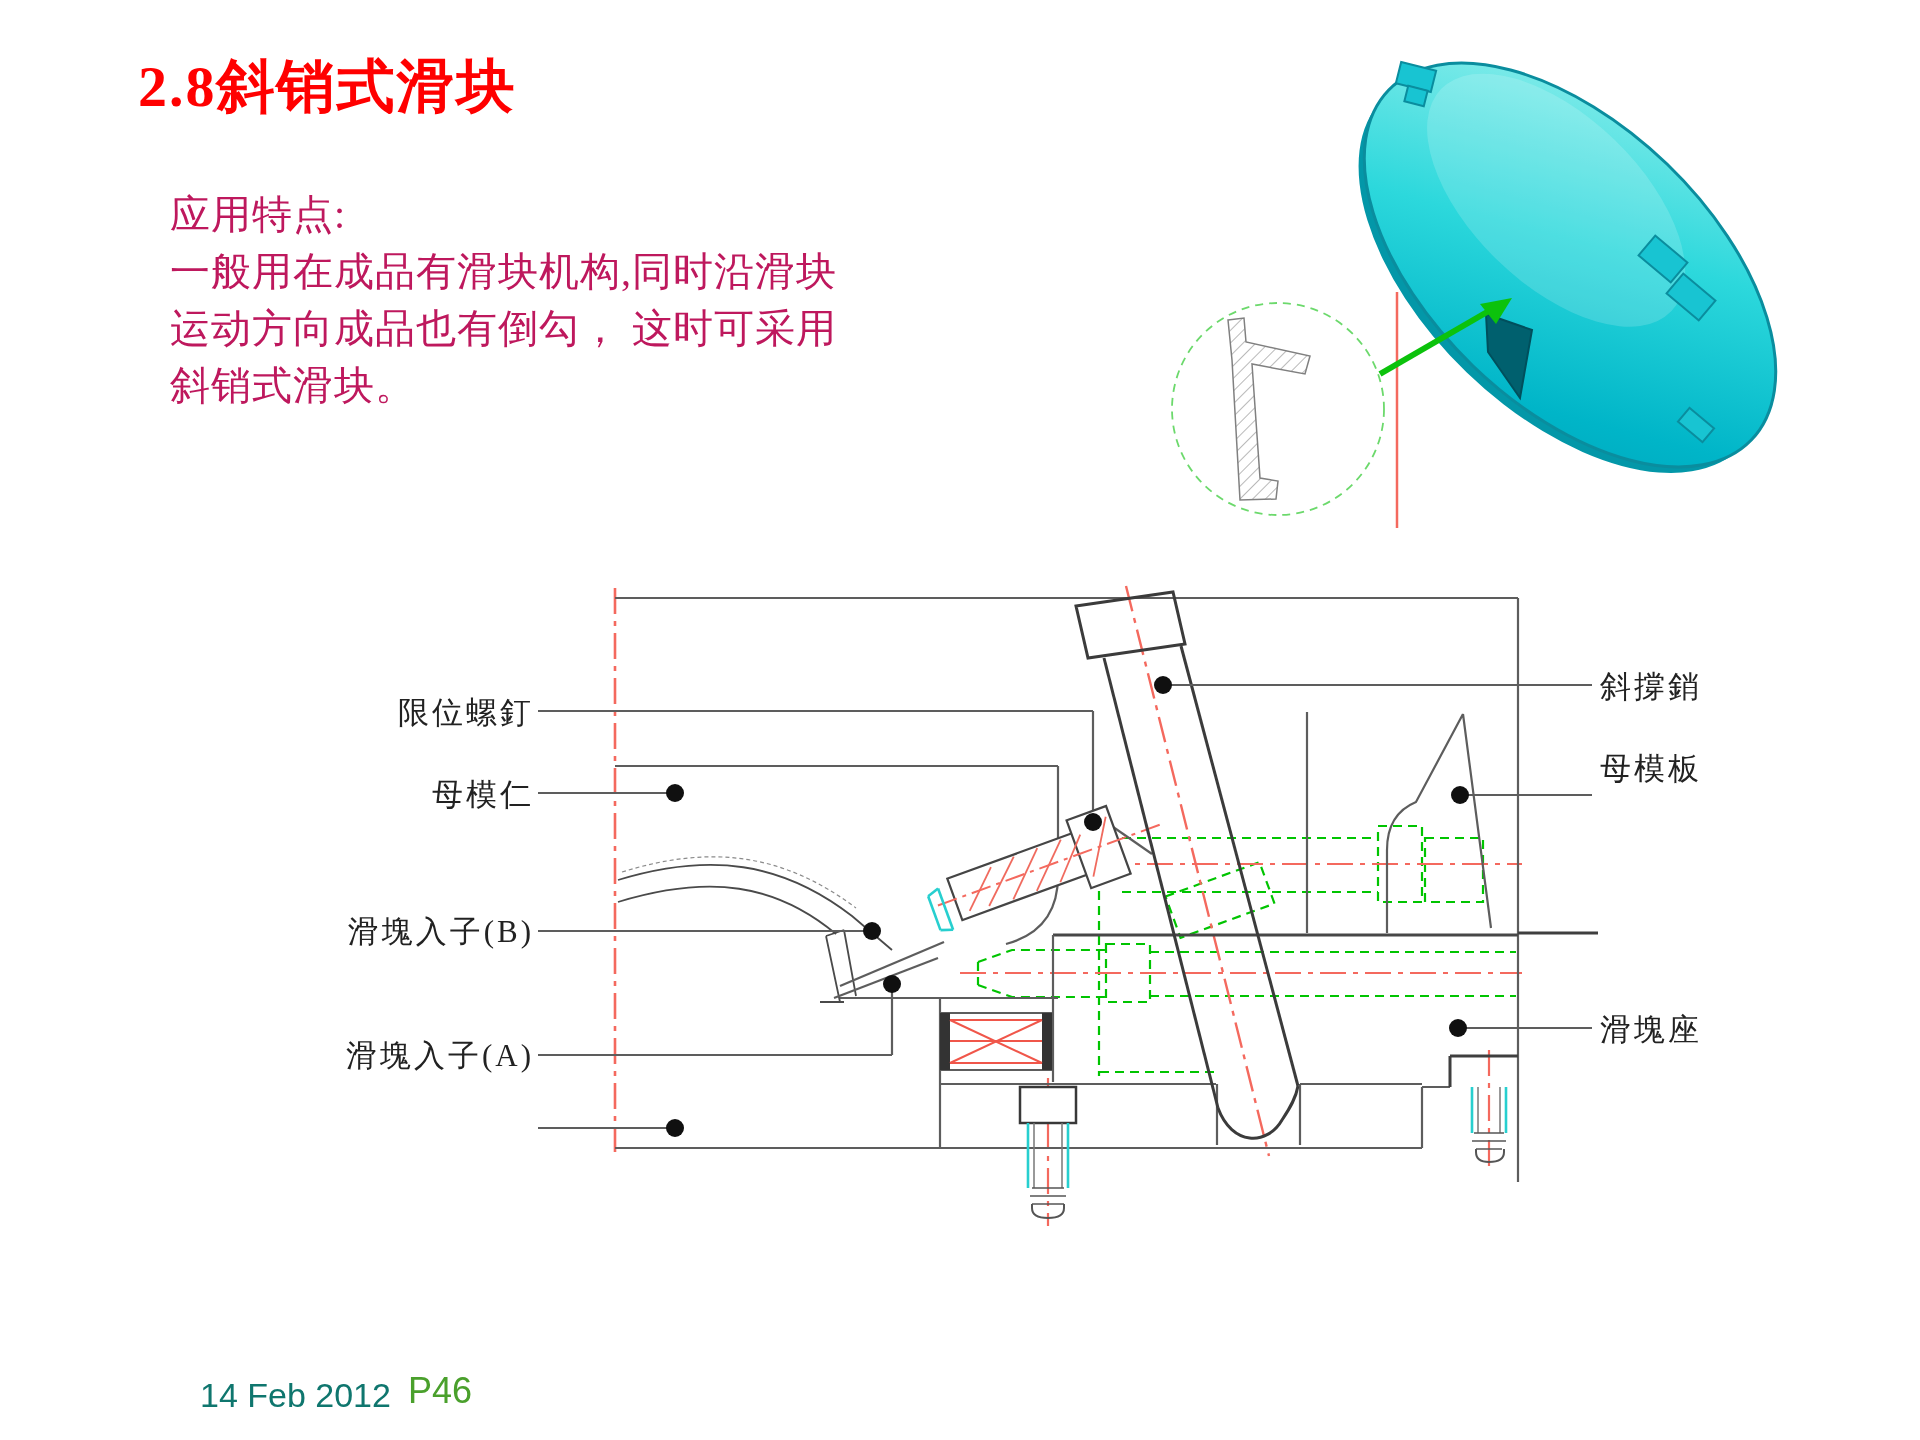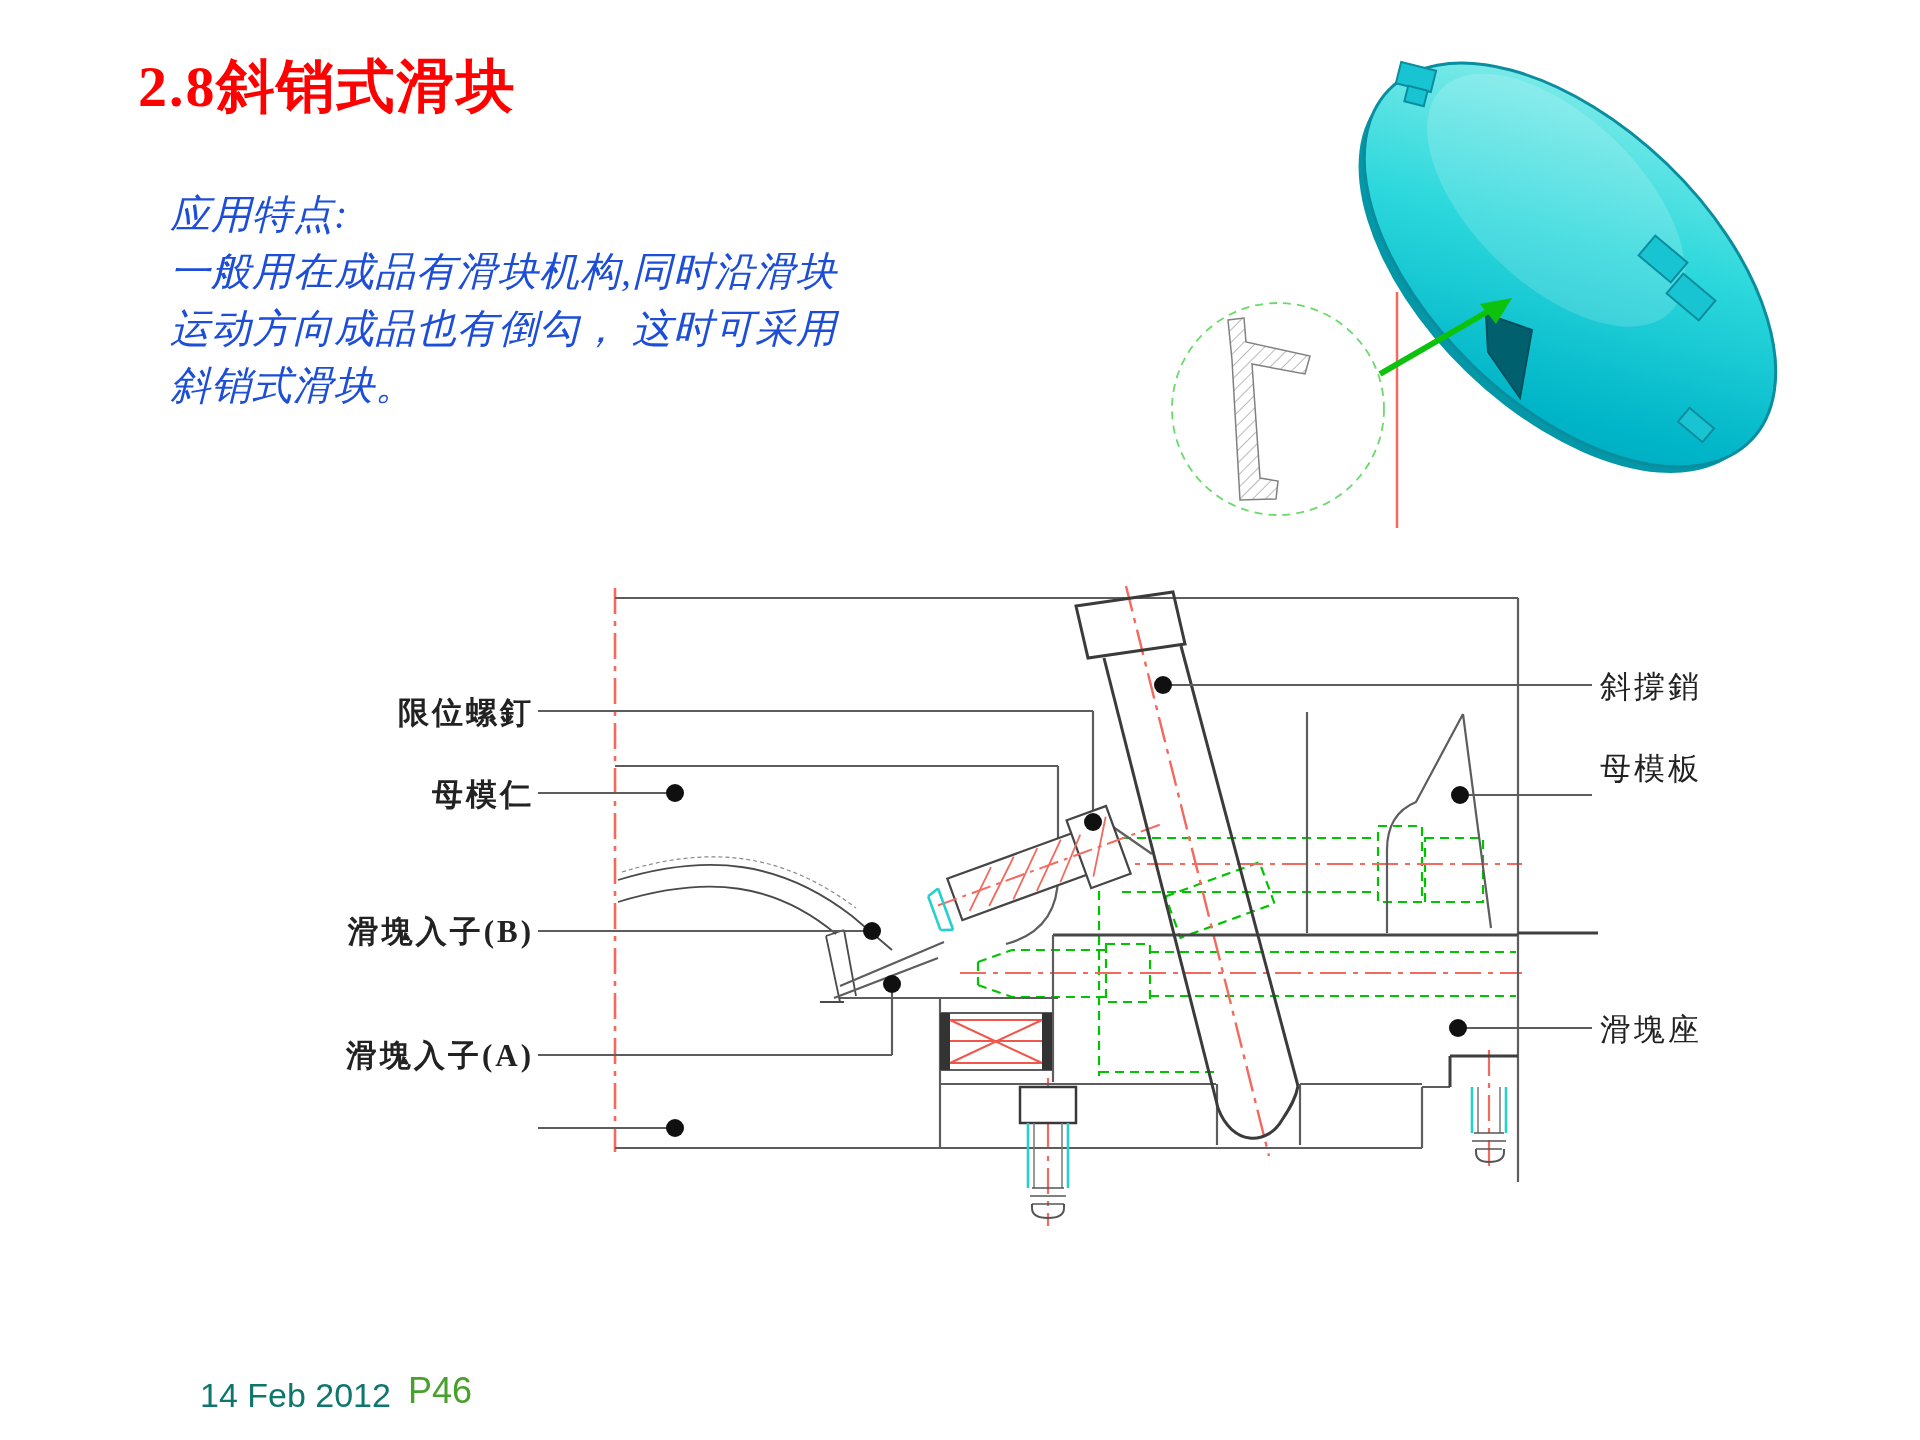--- a/index.html
+++ b/index.html
@@ -1,22 +1,22 @@
 <!DOCTYPE html>
 <html><head>
 <meta charset="utf-8">
 <style>
   html,body{margin:0;padding:0;background:#ffffff;width:1920px;height:1440px;overflow:hidden;
             font-family:"Liberation Serif","DejaVu Serif",serif;}
   .abs{position:absolute;}
   #slide{position:relative;width:1920px;height:1440px;background:#fff;margin-left:20px;}
   #title{left:118px;top:48px;font-size:58px;font-weight:bold;color:#ff0000;letter-spacing:2px;}
-  #bodytext{left:150px;top:186px;font-size:40px;color:#1d4ed8;line-height:57px;letter-spacing:1px;font-style:italic;}
+  #bodytext{left:150px;top:186px;font-size:40px;color:#be185d;line-height:57px;letter-spacing:1px;}
   .dlabel{font-size:31px;color:#222;letter-spacing:3px;white-space:nowrap;}
-  .dlabel.left{left:200px;width:314px;text-align:right;font-weight:bold;}
+  .dlabel.left{left:200px;width:314px;text-align:right;}
   .dlabel.right{left:1580px;text-align:left;}
   #footer-date{left:180px;top:1376px;font-size:34px;color:#0f766e;
                font-family:"Liberation Sans","DejaVu Sans",sans-serif;}
   #footer-page{left:388px;top:1370px;font-size:36px;color:#4aa02c;
                font-family:"Liberation Sans","DejaVu Sans",sans-serif;}
   svg{position:absolute;}
 </style>
 </head>
 <body>
 

